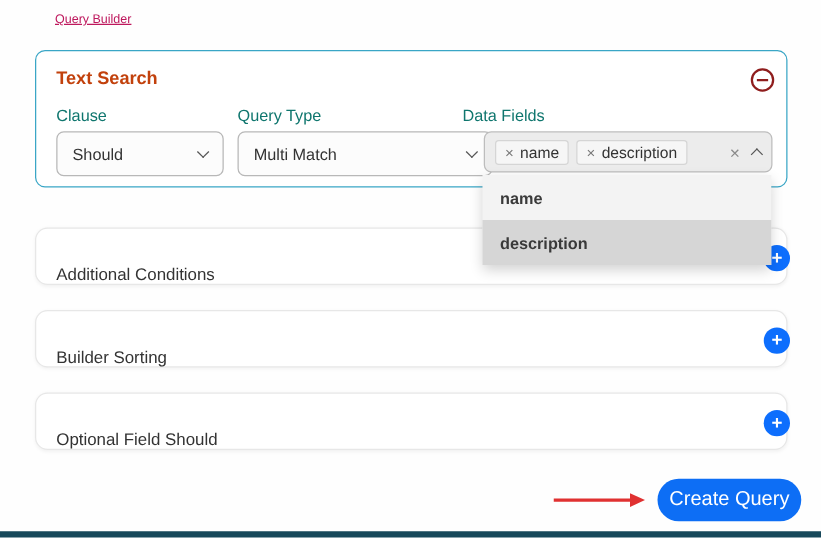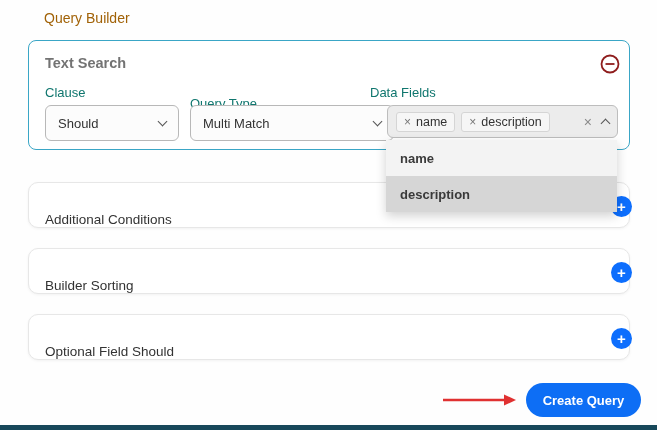--- a/index.html
+++ b/index.html
@@ -5,40 +5,40 @@
   * { margin:0; padding:0; box-sizing:border-box; }
   html,body { width:657px; height:430px; }
   body {
     font-family:"Liberation Sans","DejaVu Sans",sans-serif;
     background:#ffffff; color:#2e2e2e; overflow:hidden;
   }
   #screen { position:relative; width:657px; height:430px; background:#fefefe; }
 
   .page-title {
     position:absolute; left:44px; top:10px;
-    font-size:14px; font-weight:500; color:#a16207;
+    font-size:10px; font-weight:500; color:#be185d;text-decoration:underline;
   }
 
   
   .ts-panel {
     position:absolute; left:28px; top:40px; width:602px; height:110px;
     background:#ffffff; border:1px solid #3aa6c6; border-radius:8px;
   }
   .ts-title {
     position:absolute; left:16px; top:14px;
-    font-size:14.5px; font-weight:700; color:#737373;
+    font-size:14.5px; font-weight:700; color:#c2410c;
   }
   .minus-btn {
     position:absolute; right:9px; top:13px; width:20px; height:20px;
     cursor:pointer; background:none; border:none; padding:0;
   }
 
   .field-label { position:absolute; top:44px; font-size:13px; color:#0f766e; }
   .lbl-clause { left:16px; }
-  .lbl-qtype { left:161px;margin-top:11px; }
+  .lbl-qtype { left:161px; }
   .lbl-dfields { left:341px; }
 
   .select {
     position:absolute; top:64px; height:33px;
     border:1px solid #b8b8b8; border-radius:6px; background:#fcfcfc;
     display:flex; align-items:center; justify-content:space-between;
     padding:17px 12px; font-size:13px; color:#333; cursor:pointer;
   }
   .sel-clause { left:16px; width:134px; }
   .sel-qtype { left:161px; width:204px; }
@@ -90,21 +90,21 @@
     border-radius:50%; background:#0d6efd; color:#fff; border:none;
     font-size:15px; line-height:20px; text-align:center; cursor:pointer;
     display:flex; align-items:center; justify-content:center; padding:0;
   }
   .plus-btn span { font-size:15px; font-weight:600; line-height:1; }
 
   
   .create-btn {
     position:absolute; left:526px; top:383px; width:115px; height:34px;
     background:#0d6ef5; color:#ffffff; border:none; border-radius:17px;
-    font-size:13px; font-weight:700; cursor:pointer;
+    font-size:16px; font-weight:400; cursor:pointer;
     font-family:"Liberation Sans","DejaVu Sans",sans-serif;
   }
   .arrow { position:absolute; left:440px; top:390px; }
 
   .bottom-strip {
     position:absolute; left:0; bottom:0; width:657px; height:5px;
     background:#17485a;
   }
 </style>
 </head>

